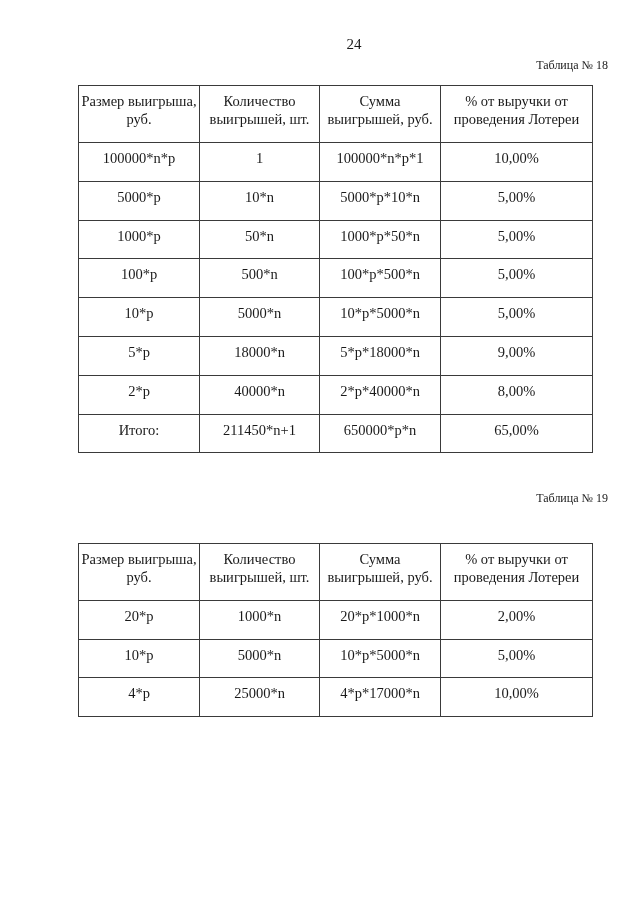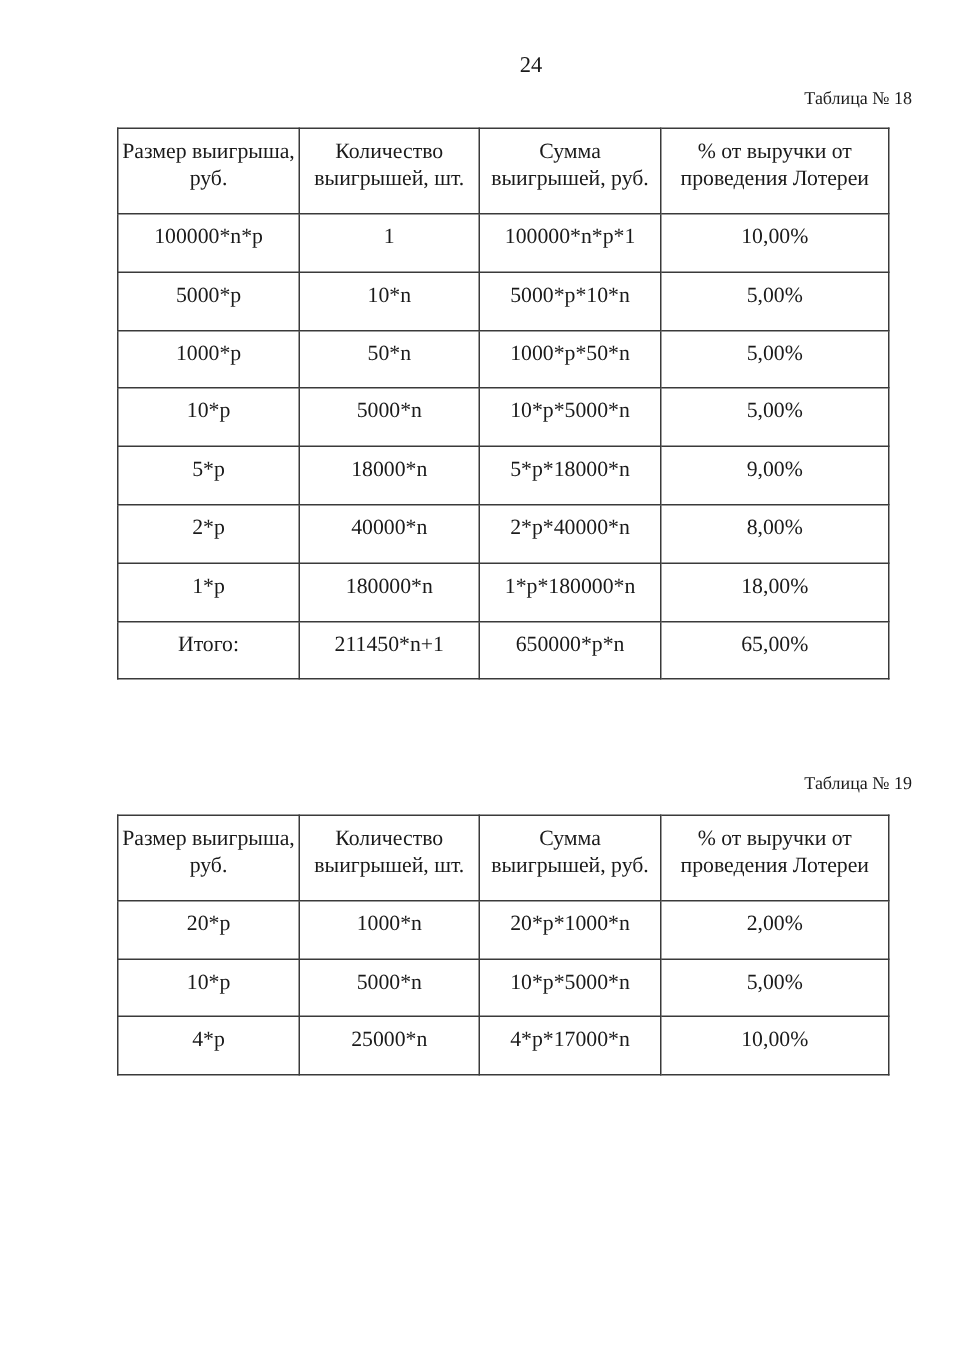--- a/index.html
+++ b/index.html
@@ -24,21 +24,21 @@
       font-size: 15px;
       padding-left: 68px;
       box-sizing: border-box;
     }
     .table-caption {
       position: absolute;
       right: 32px;
       font-size: 12px;
     }
     #caption-18 { top: 58px; }
-    #caption-19 { top: 515px; }
+    #caption-19 { top: 491px; }
 
     table.prize-table {
       position: absolute;
       left: 78px;
       width: 514px;
       border-collapse: collapse;
       table-layout: fixed;
       font-size: 14.5px;
     }
     #table-18 { top: 85px; }
@@ -105,42 +105,42 @@
         <td>5000*p*10*n</td>
         <td>5,00%</td>
       </tr>
       <tr>
         <td>1000*p</td>
         <td>50*n</td>
         <td>1000*p*50*n</td>
         <td>5,00%</td>
       </tr>
       <tr>
+        <td>100*p</td>
+        <td>500*n</td>
+        <td>100*p*500*n</td>
+        <td>5,00%</td>
+      </tr>
+      <tr>
         <td>10*p</td>
         <td>5000*n</td>
         <td>10*p*5000*n</td>
         <td>5,00%</td>
       </tr>
       <tr>
         <td>5*p</td>
         <td>18000*n</td>
         <td>5*p*18000*n</td>
         <td>9,00%</td>
       </tr>
       <tr>
         <td>2*p</td>
         <td>40000*n</td>
         <td>2*p*40000*n</td>
         <td>8,00%</td>
-      </tr>
-      <tr>
-        <td>1*p</td>
-        <td>180000*n</td>
-        <td>1*p*180000*n</td>
-        <td>18,00%</td>
       </tr>
       <tr>
         <td>Итого:</td>
         <td>211450*n+1</td>
         <td>650000*p*n</td>
         <td>65,00%</td>
       </tr>
     </tbody>
 </table>
 

